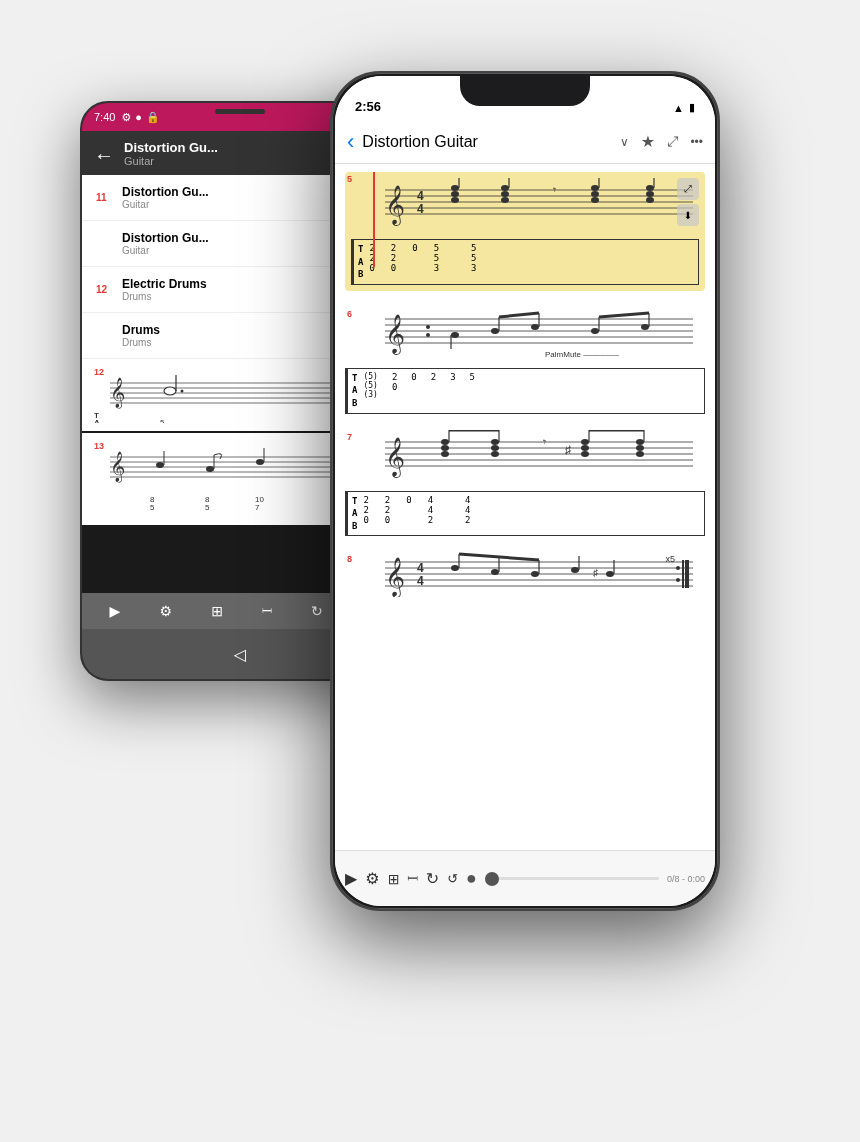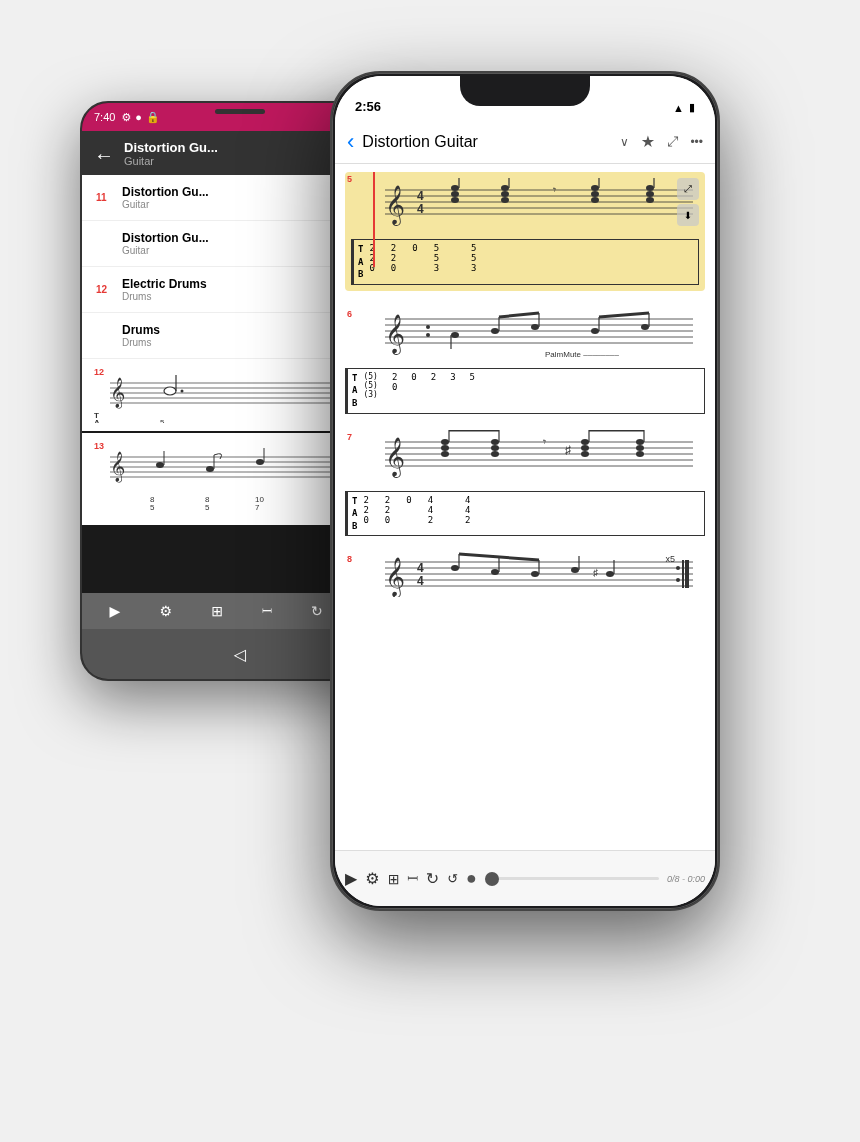--- a/index.html
+++ b/index.html
@@ -317,21 +317,20 @@
       border-radius: 50%;
       position: absolute;
       top: 50%;
       left: 0%;
       transform: translateY(-50%);
     }
     .ios-time-label {
       font-size: 9px;
       color: #888;
       white-space: nowrap;
-      font-style: italic;
     }
 
     
     .expand-btn {
       position: absolute;
       top: 6px;
       right: 6px;
       width: 22px;
       height: 22px;
       background: rgba(200,200,200,0.7);

